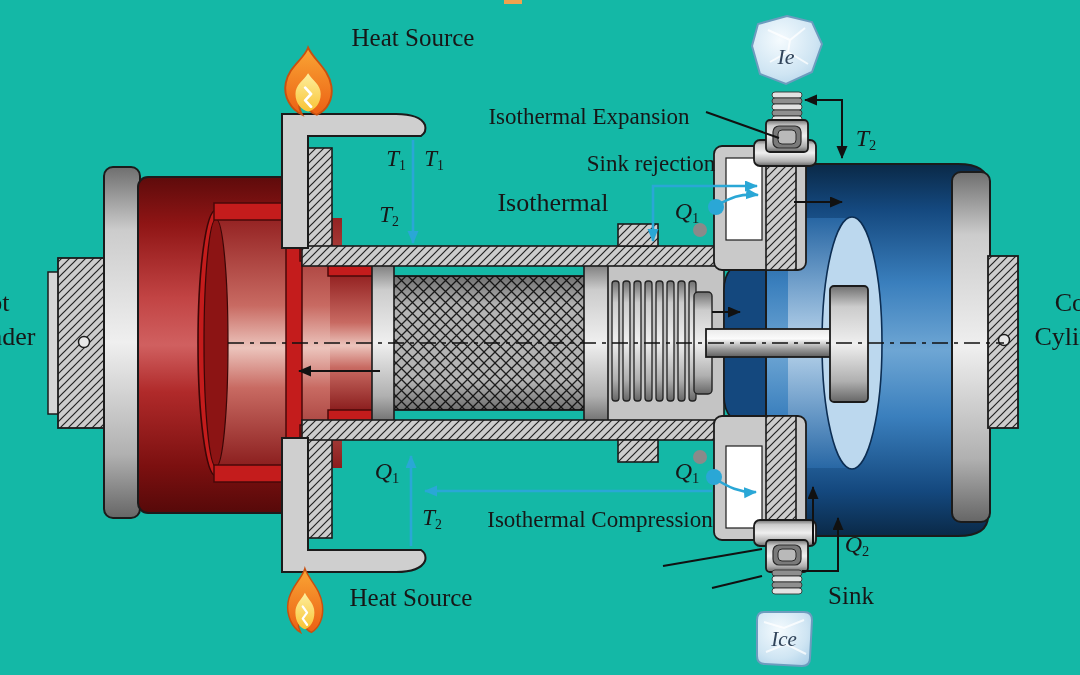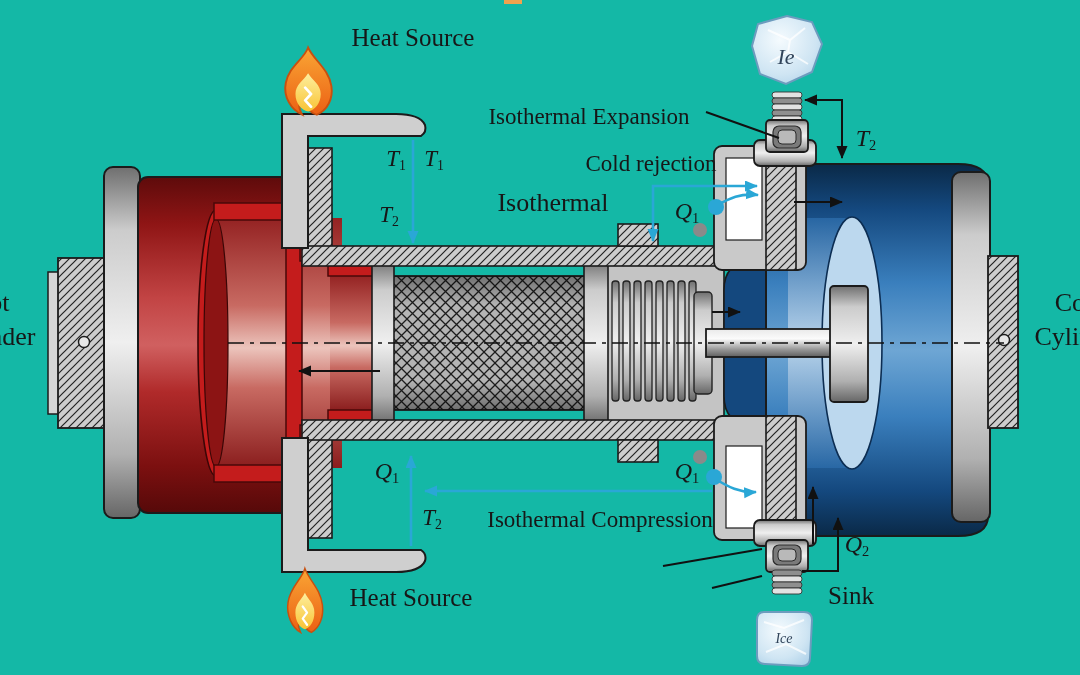--- a/index.html
+++ b/index.html
@@ -249,40 +249,40 @@
     <path d="M768,30 L790,40 L805,28 M770,62 L788,52 L808,64 M790,40 L788,52" stroke="#ffffff" stroke-opacity="0.75" stroke-width="2" fill="none"></path>
   </g>
   <g>
     <path d="M764,612 Q757,612 757,620 L757,656 Q757,664 765,664 L802,666 Q810,666 810,658 L812,620 Q812,612 804,612 Z" fill="url(#iceGrad)" stroke="#6d9cbe" stroke-width="2"></path>
     <path d="M764,622 L784,628 L804,620 M766,652 L786,644 L806,654" stroke="#ffffff" stroke-opacity="0.75" stroke-width="2" fill="none"></path>
   </g>
 </svg>
 
 <div class="lbl" style="left:413px;top:37px;font-size:25px;">Heat Source</div>
 <div class="lbl" style="left:589px;top:116px;font-size:23px;">Isothermal Expansion</div>
-<div class="lbl" style="left:651px;top:163px;font-size:23px;">Cold rejection</div>
+<div class="lbl" style="left:651px;top:163px;font-size:23px;">Sink rejection</div>
 <div class="lbl" style="left:553px;top:203px;font-size:26px;">Isothermal</div>
 
 <div class="lbl sym" style="left:396px;top:160px;font-size:23px;"><i>T</i><sub>1</sub></div>
 <div class="lbl sym" style="left:434px;top:160px;font-size:23px;"><i>T</i><sub>1</sub></div>
 <div class="lbl sym" style="left:389px;top:216px;font-size:23px;"><i>T</i><sub>2</sub></div>
 <div class="lbl sym" style="left:687px;top:212px;font-size:24px;"><i>Q</i><sub>1</sub></div>
 <div class="lbl sym" style="left:866px;top:139px;font-size:24px;"><i>T</i><sub>2</sub></div>
 
 <div class="lbl sym" style="left:387px;top:472px;font-size:24px;"><i>Q</i><sub>1</sub></div>
 <div class="lbl sym" style="left:432px;top:519px;font-size:23px;"><i>T</i><sub>2</sub></div>
 <div class="lbl" style="left:600px;top:519px;font-size:23px;">Isothermal Compression</div>
 <div class="lbl sym" style="left:687px;top:472px;font-size:24px;"><i>Q</i><sub>1</sub></div>
 
 <div class="lbl sym" style="left:857px;top:545px;font-size:24px;"><i>Q</i><sub>2</sub></div>
 <div class="lbl" style="left:851px;top:595px;font-size:25px;">Sink</div>
 <div class="lbl" style="left:411px;top:597px;font-size:25px;">Heat Source</div>
 
 <div class="lbl ice-lbl" style="left:786px;top:57px;font-size:22px;">Ie</div>
-<div class="lbl ice-lbl" style="left:784px;top:639px;font-size:14px;">Ice</div>
+<div class="lbl ice-lbl" style="left:784px;top:639px;font-size:21px;">Ice</div>
 
 <div class="edge-lbl" style="left:-60px;top:286px;">
   <span>Hot</span>
   <span>Cylinder</span>
 </div>
 <div class="edge-lbl" style="left:1030px;top:286px;">
   <span>Cold</span>
   <span>Cylinder</span>
 </div>
 

